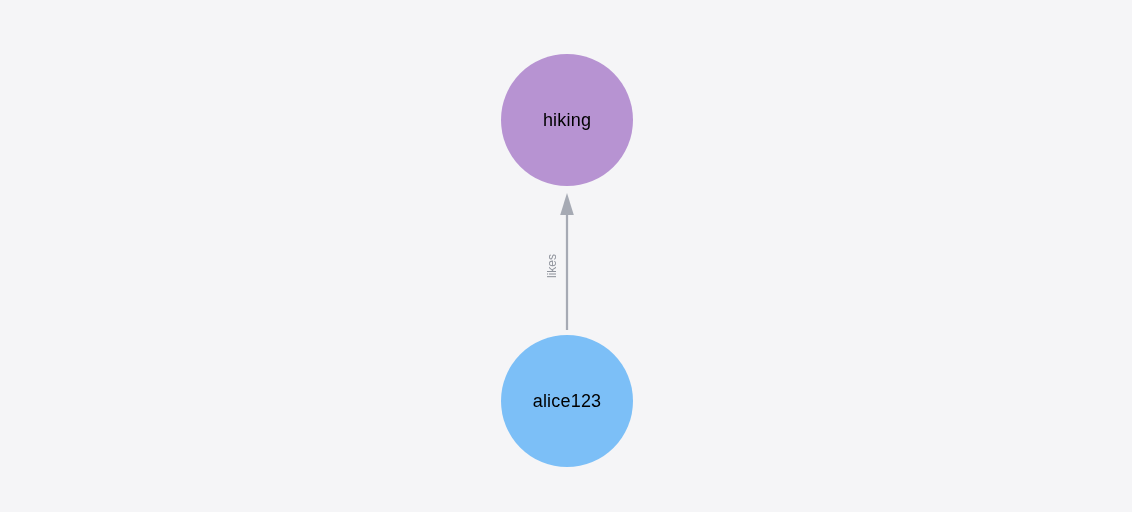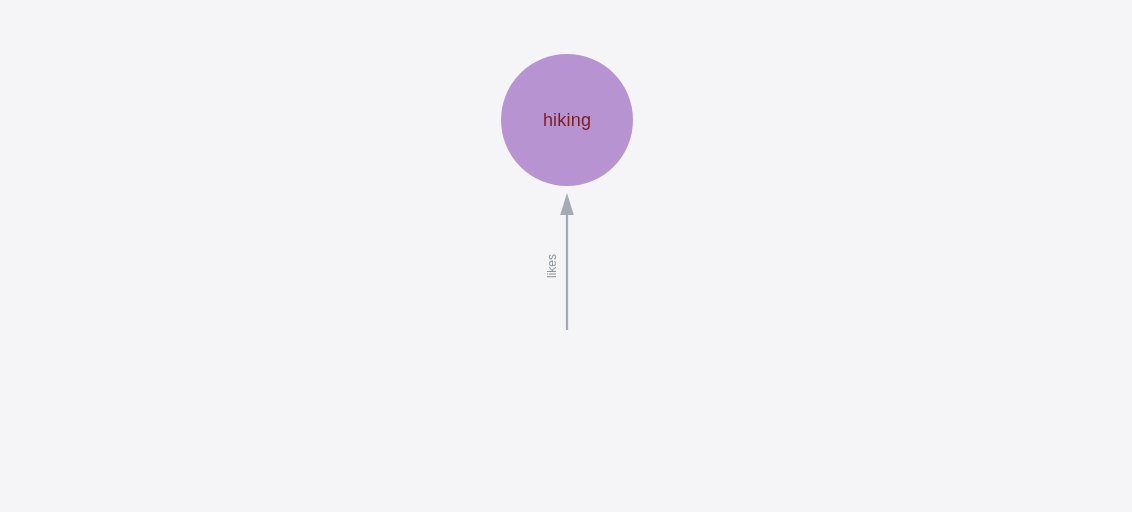--- a/index.html
+++ b/index.html
@@ -45,35 +45,38 @@
   .node-hiking {
     left: 501px;
     top: 54px;
   }
   .node-alice123 {
     left: 501px;
     top: 335px;
   }
   .node-label {
     font-size: 18px;
-    color: #7f1d1d;
+    color: #000000;
     letter-spacing: 0.2px;
   }
 </style>
 </head>
 <body>
 
 <div class="graph-canvas">
 
   <svg class="edge-layer" width="1132" height="512" viewBox="0 0 1132 512">
     <g>
       <line x1="567" y1="330" x2="567" y2="212" stroke="#a6aab4" stroke-width="2.25"></line>
       <polygon points="567,193 560.2,215 573.8,215" fill="#a6aab4"></polygon>
       <text class="edge-label" x="556" y="266" text-anchor="middle" transform="rotate(-90 556 266)">likes</text>
     </g>
   </svg>
 
   <div class="node node-hiking" style="background:#b793d2">
     <span class="node-label">hiking</span>
   </div>
 
+  <div class="node node-alice123" style="background:#7cbff7">
+    <span class="node-label">alice123</span>
+  </div>
 
 </div>
 
 </body></html>

